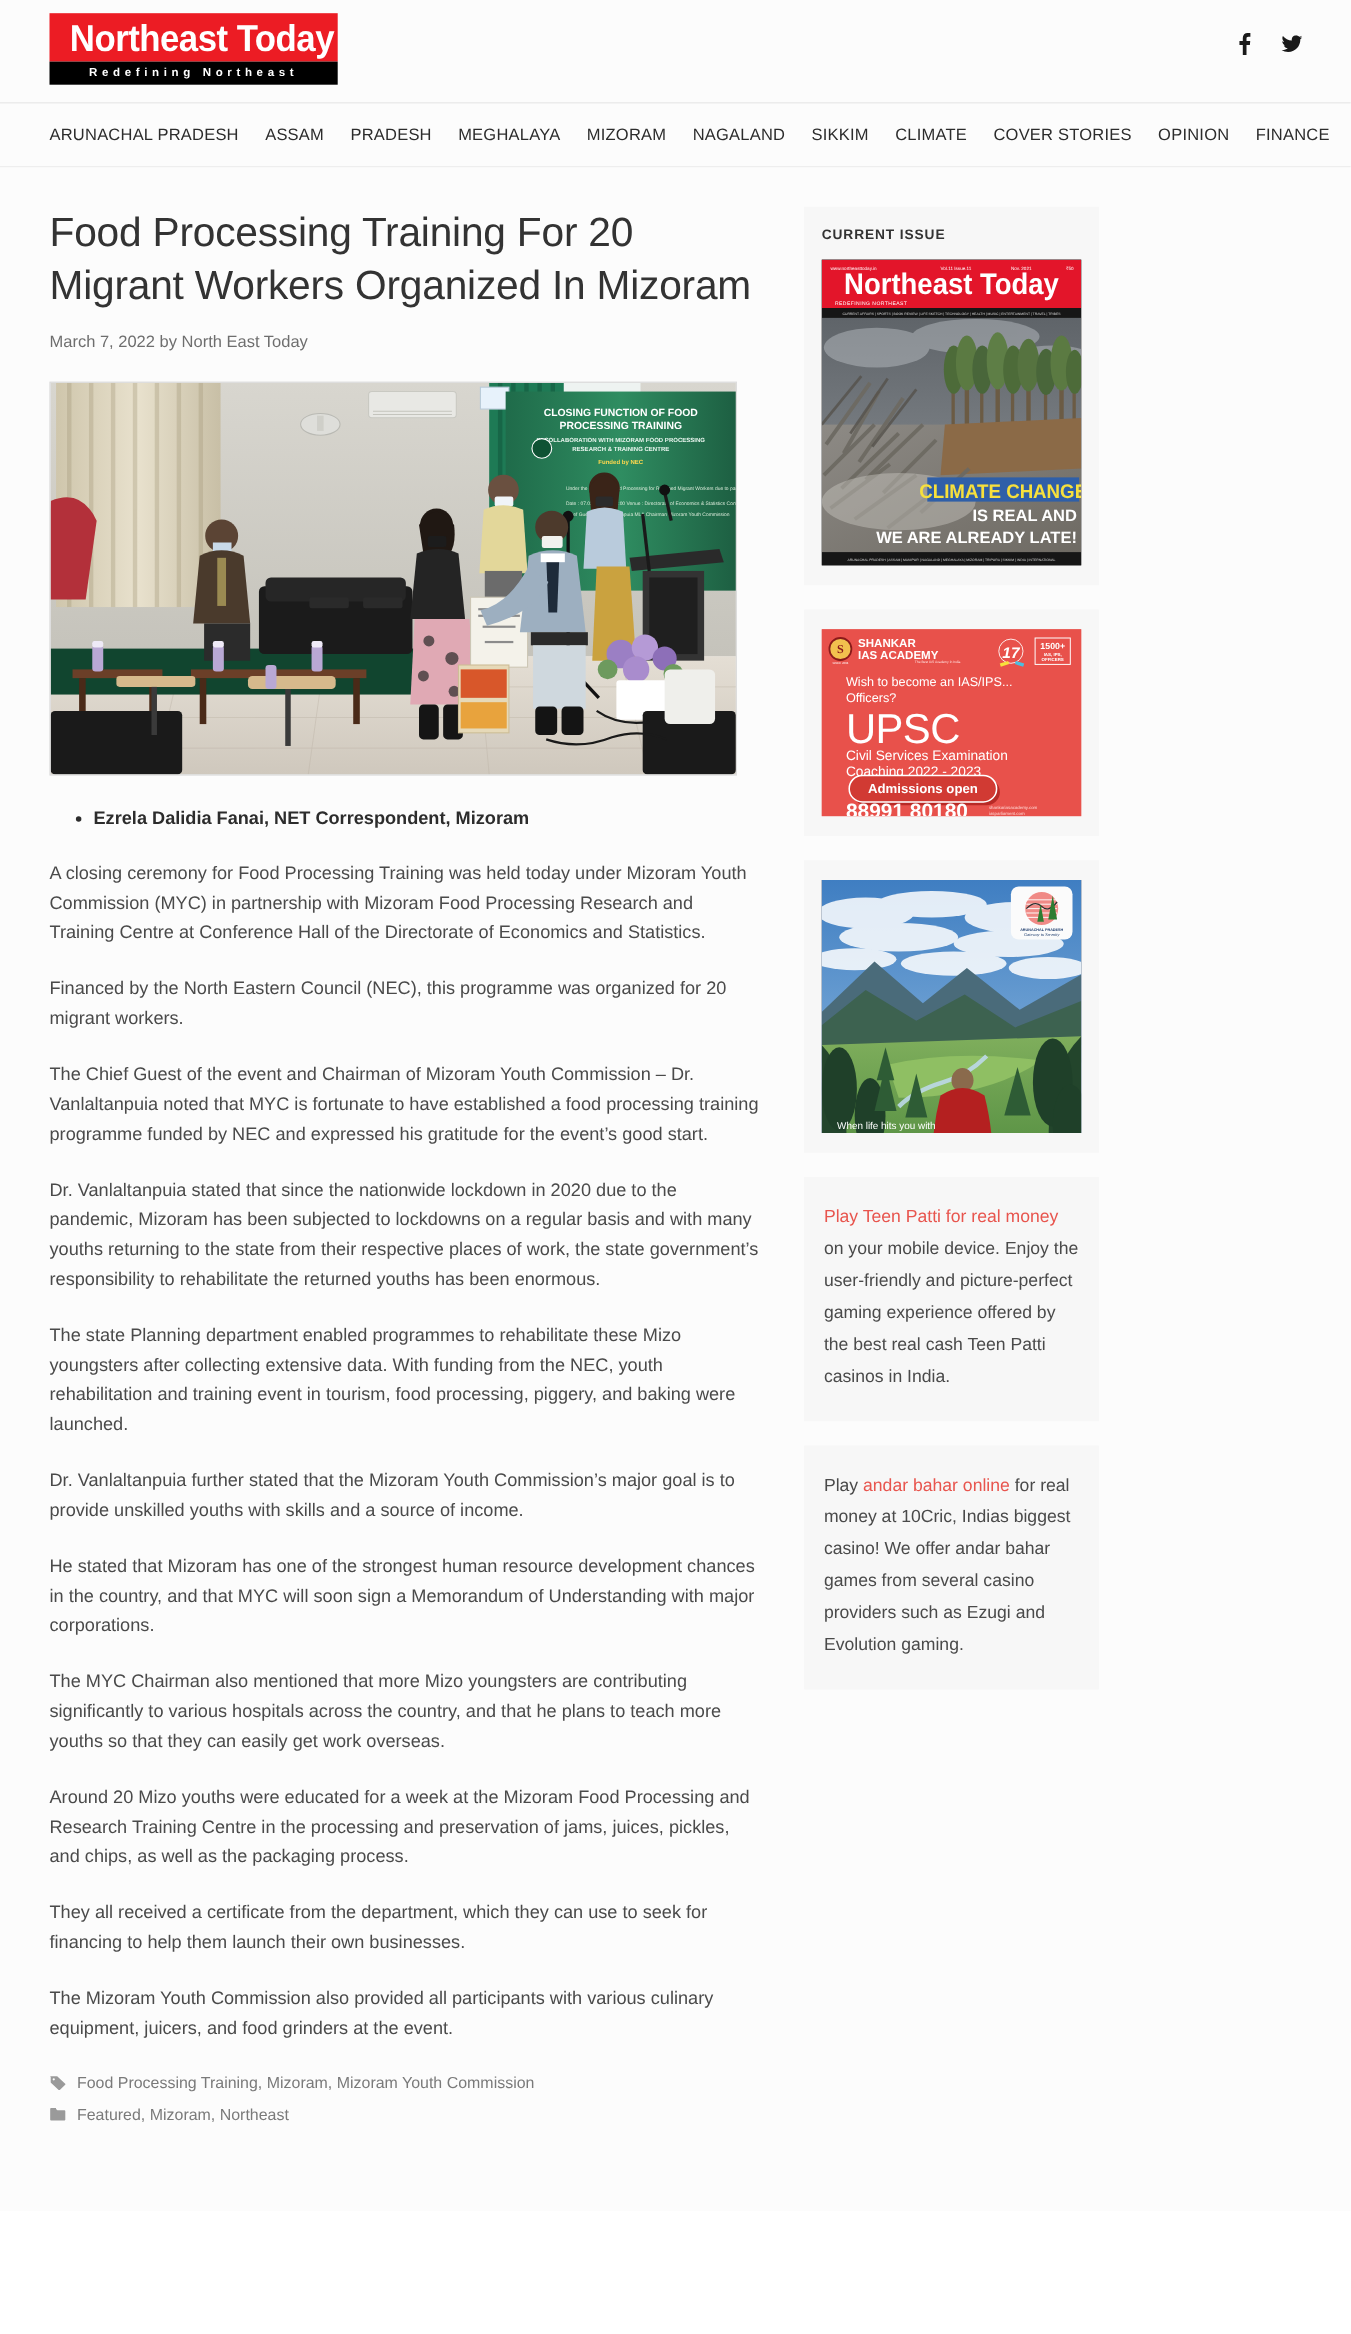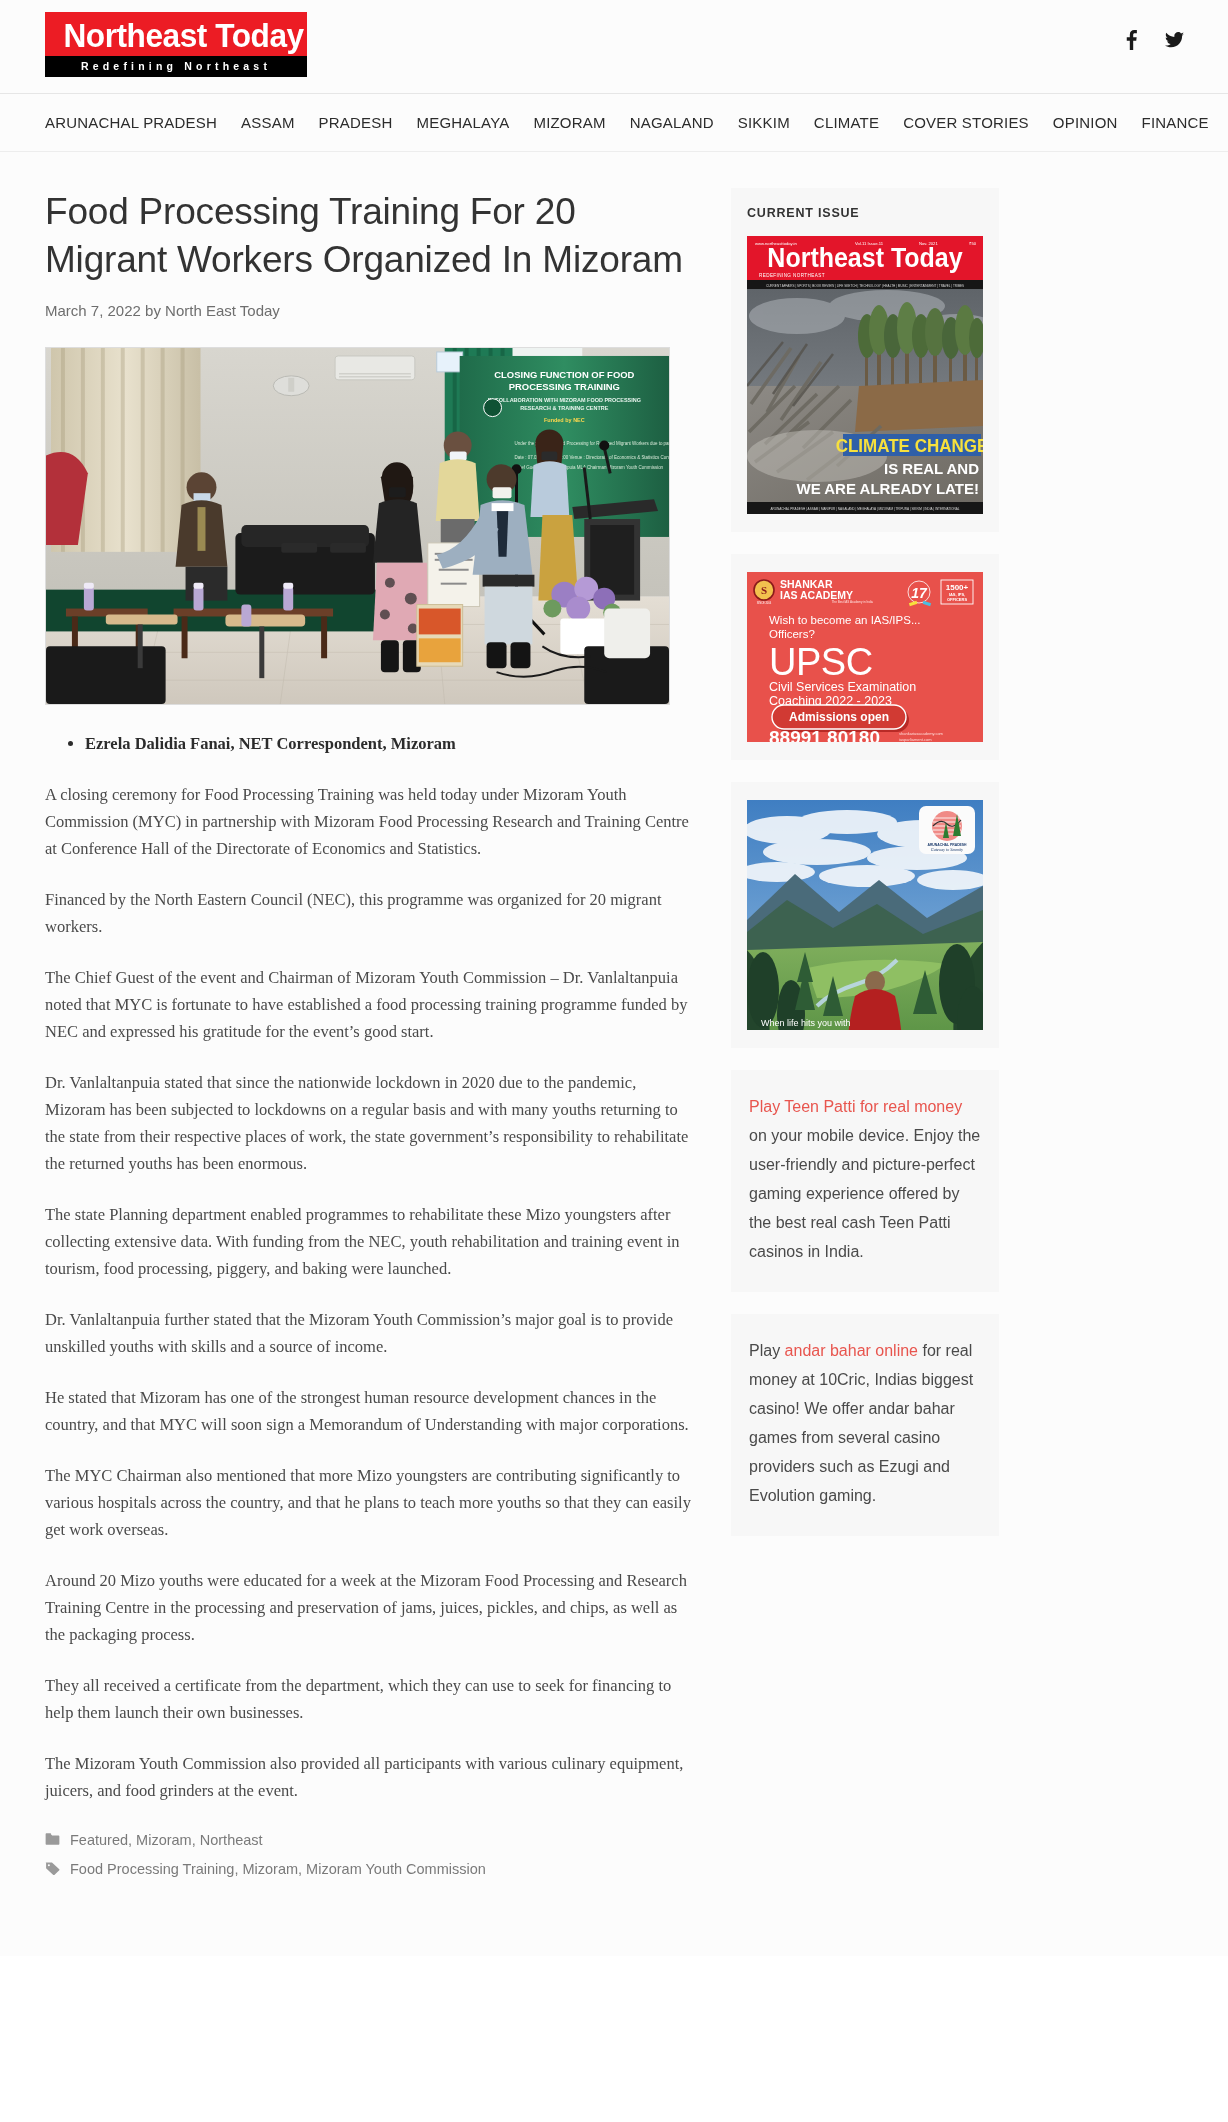--- a/index.html
+++ b/index.html
@@ -120,21 +120,21 @@
     margin-top: 28px;
     width: 625px;
     height: 358px;
     position: relative;
     overflow: hidden;
     background: #e5e5e5;
     border: 1px solid #ddd;
   }
   .feature-image svg { display:block; width:100%; height:100%; }
 
-  .article-body { margin-top: 26px; font-family: Liberation Serif, serif; }
+  .article-body { margin-top: 26px; }
   .byline-list {
     margin: 0 0 24px 0;
     padding-left: 40px;
   }
   .byline-list li {
     font-size: 16.5px;
     font-weight: bold;
     color: #2c2c2c;
     line-height: 26px;
   }
@@ -467,29 +467,29 @@
         <p>He stated that Mizoram has one of the strongest human resource development chances in the country, and that MYC will soon sign a Memorandum of Understanding with major corporations.</p>
         <p>The MYC Chairman also mentioned that more Mizo youngsters are contributing significantly to various hospitals across the country, and that he plans to teach more youths so that they can easily get work overseas.</p>
         <p>Around 20 Mizo youths were educated for a week at the Mizoram Food Processing and Research Training Centre in the processing and preservation of jams, juices, pickles, and chips, as well as the packaging process.</p>
         <p>They all received a certificate from the department, which they can use to seek for financing to help them launch their own businesses.</p>
         <p>The Mizoram Youth Commission also provided all participants with various culinary equipment, juicers, and food grinders at the event.</p>
       </div>
 
       <footer class="entry-footer">
         <div class="meta-line">
           <svg width="15" height="13" viewBox="0 0 16 14">
+              <path d="M.6 1.2c0-.4.3-.7.7-.7h5.9c.2 0 .4.1.5.2l7.6 7.1c.3.3.3.8 0 1.1l-5.3 5c-.3.3-.8.3-1.1 0L1.3 6.9c-.1-.1-.2-.3-.2-.5V1.2zm3.5 1.2a1.1 1.1 0 100 2.2 1.1 1.1 0 000-2.2z"></path>
+            </svg>
+          <a href="#">Food Processing Training, Mizoram, Mizoram Youth Commission</a>
+        </div>
+        <div class="meta-line">
+          <svg width="15" height="13" viewBox="0 0 16 14">
               <path d="M6.3 1.3L7.6 2.6H14.6c.4 0 .8.4.8.8v8.4c0 .4-.4.8-.8.8H1.4c-.4 0-.8-.4-.8-.8V1.1c0-.4.4-.8.8-.8h4.3c.2 0 .4.1.6.2z"></path>
             </svg>
           <a href="#">Featured, Mizoram, Northeast</a>
-        </div>
-        <div class="meta-line">
-          <svg width="15" height="13" viewBox="0 0 16 14">
-              <path d="M.6 1.2c0-.4.3-.7.7-.7h5.9c.2 0 .4.1.5.2l7.6 7.1c.3.3.3.8 0 1.1l-5.3 5c-.3.3-.8.3-1.1 0L1.3 6.9c-.1-.1-.2-.3-.2-.5V1.2zm3.5 1.2a1.1 1.1 0 100 2.2 1.1 1.1 0 000-2.2z"></path>
-            </svg>
-          <a href="#">Food Processing Training, Mizoram, Mizoram Youth Commission</a>
         </div>
       </footer>
     </main>
 
     <aside class="sidebar-col">
 
       <section class="widget">
         <div class="widget-title">CURRENT ISSUE</div>
         <div class="mag">
           <svg width="236" height="278" viewBox="0 0 236 278">

